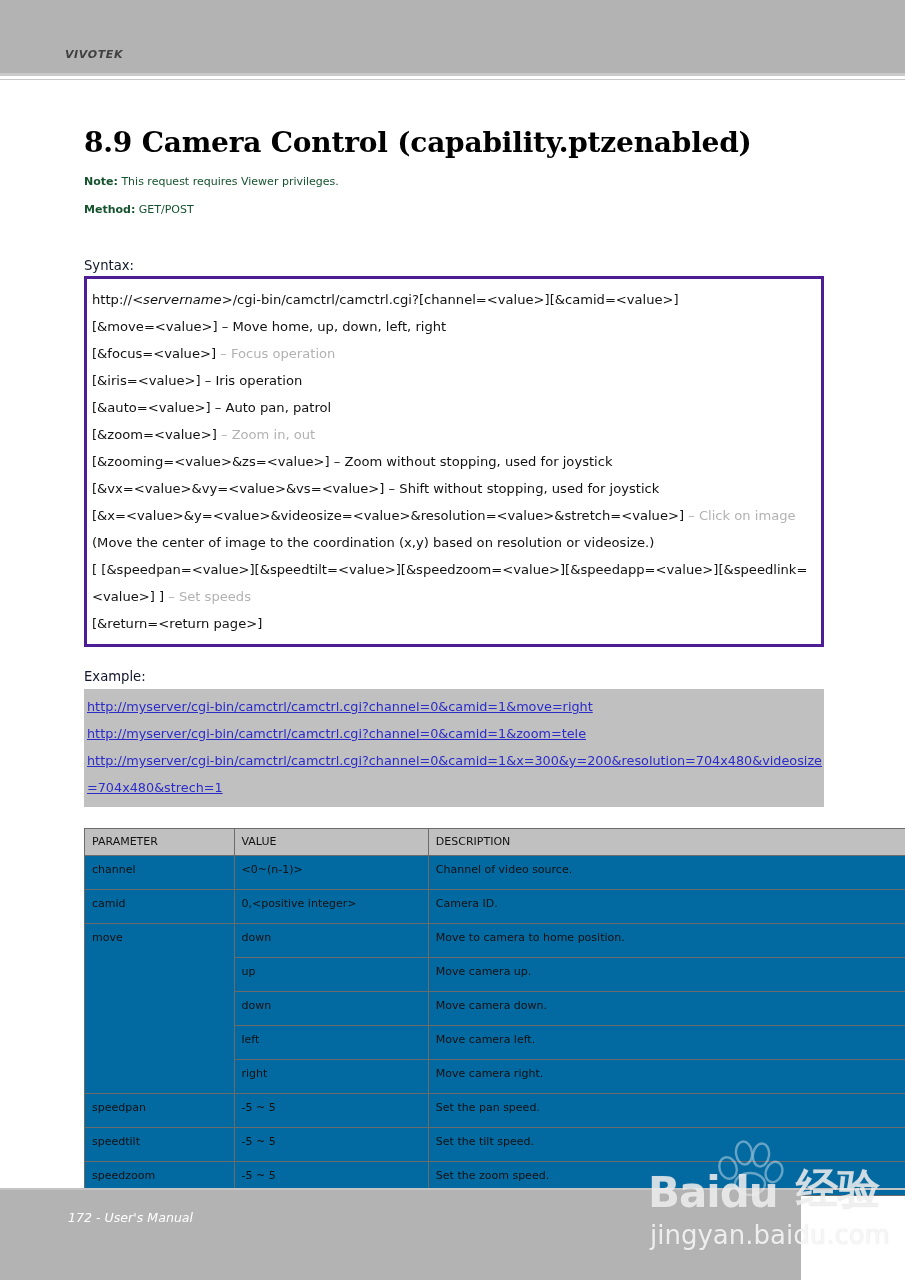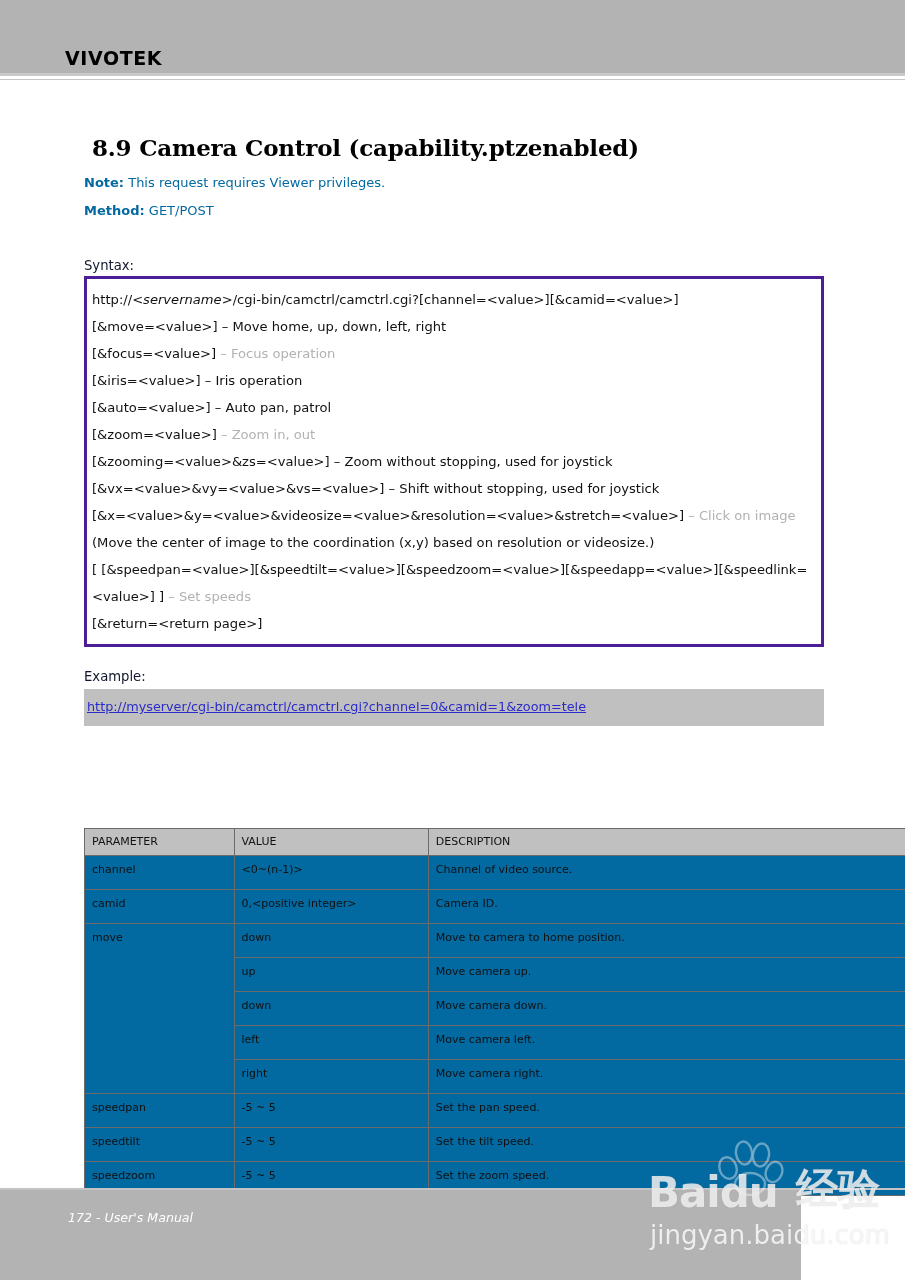--- a/index.html
+++ b/index.html
@@ -16,23 +16,24 @@
   
   .brandbar {
     position: absolute;
     left: 0; top: 0;
     width: 905px; height: 73px;
     background: #b3b3b3;
   }
   .brandbar .brand {
     position: absolute;
     left: 65px; top: 49px;
-    font-size: 19px;
+    font-size: 11px;
     font-weight: bold;
-    color: #000000;
+    font-style: italic;
+    color: #404040;
     letter-spacing: 0.6px;
     line-height: 1;
   }
   .brandbar-shade {
     position: absolute;
     left: 0; top: 73px;
     width: 905px; height: 3px;
     background: #c9c9c9;
   }
   .brandbar-rule {
@@ -41,34 +42,34 @@
     width: 905px; height: 1px;
     background: #c7c7c7;
   }
 
   
   .page { position: absolute; left: 0; top: 0; width: 905px; }
 
   h1.section-title {
     position: absolute;
     left: 84px; top: 126px;
-    margin: 8px;
+    margin: 0;
     font-family: "DejaVu Serif", "Liberation Serif", serif;
-    font-size: 23px;
+    font-size: 28px;
     font-weight: bold;
     color: #000;
     letter-spacing: -0.2px;
     white-space: nowrap;
   }
 
   .meta-line {
     position: absolute;
     left: 84px;
-    font-size: 13px;
-    color: #0369a1;
+    font-size: 11px;
+    color: #14532d;
     white-space: nowrap;
   }
   .meta-line .lbl { font-weight: bold; }
   .meta-note   { top: 175px; }
   .meta-method { top: 203px; }
 
   .caption {
     position: absolute;
     left: 84px;
     font-size: 13.2px;
@@ -246,21 +247,23 @@
       <div class="ln"><span>[&amp;vx=&lt;value&gt;&amp;vy=&lt;value&gt;&amp;vs=&lt;value&gt;] – Shift without stopping, used for joystick</span></div>
       <div class="ln"><span>[&amp;x=&lt;value&gt;&amp;y=&lt;value&gt;&amp;videosize=&lt;value&gt;&amp;resolution=&lt;value&gt;&amp;stretch=&lt;value&gt;] </span><span class="dim">– Click on image</span></div>
       <div class="ln"><span>(Move the center of image to the coordination (x,y) based on resolution or videosize.)</span></div>
       <div class="ln wrap"><span>[ [&amp;speedpan=&lt;value&gt;][&amp;speedtilt=&lt;value&gt;][&amp;speedzoom=&lt;value&gt;][&amp;speedapp=&lt;value&gt;][&amp;speedlink=&lt;value&gt;] ] </span><span class="dim">– Set speeds</span></div>
       <div class="ln"><span>[&amp;return=&lt;return page&gt;]</span></div>
     </div>
 
   <div class="caption caption-example">Example:</div>
 
   <div class="example-box" id="example-box">
+      <a href="#">http://myserver/cgi-bin/camctrl/camctrl.cgi?channel=0&amp;camid=1&amp;move=right</a>
       <a href="#">http://myserver/cgi-bin/camctrl/camctrl.cgi?channel=0&amp;camid=1&amp;zoom=tele</a>
+      <a href="#">http://myserver/cgi-bin/camctrl/camctrl.cgi?channel=0&amp;camid=1&amp;x=300&amp;y=200&amp;resolution=704x480&amp;videosize=704x480&amp;strech=1</a>
     </div>
 
   <table class="param-table">
     <colgroup>
       <col class="col-param">
         <col class="col-value">
         <col class="col-desc">
     </colgroup>
     <thead>
       <tr>

